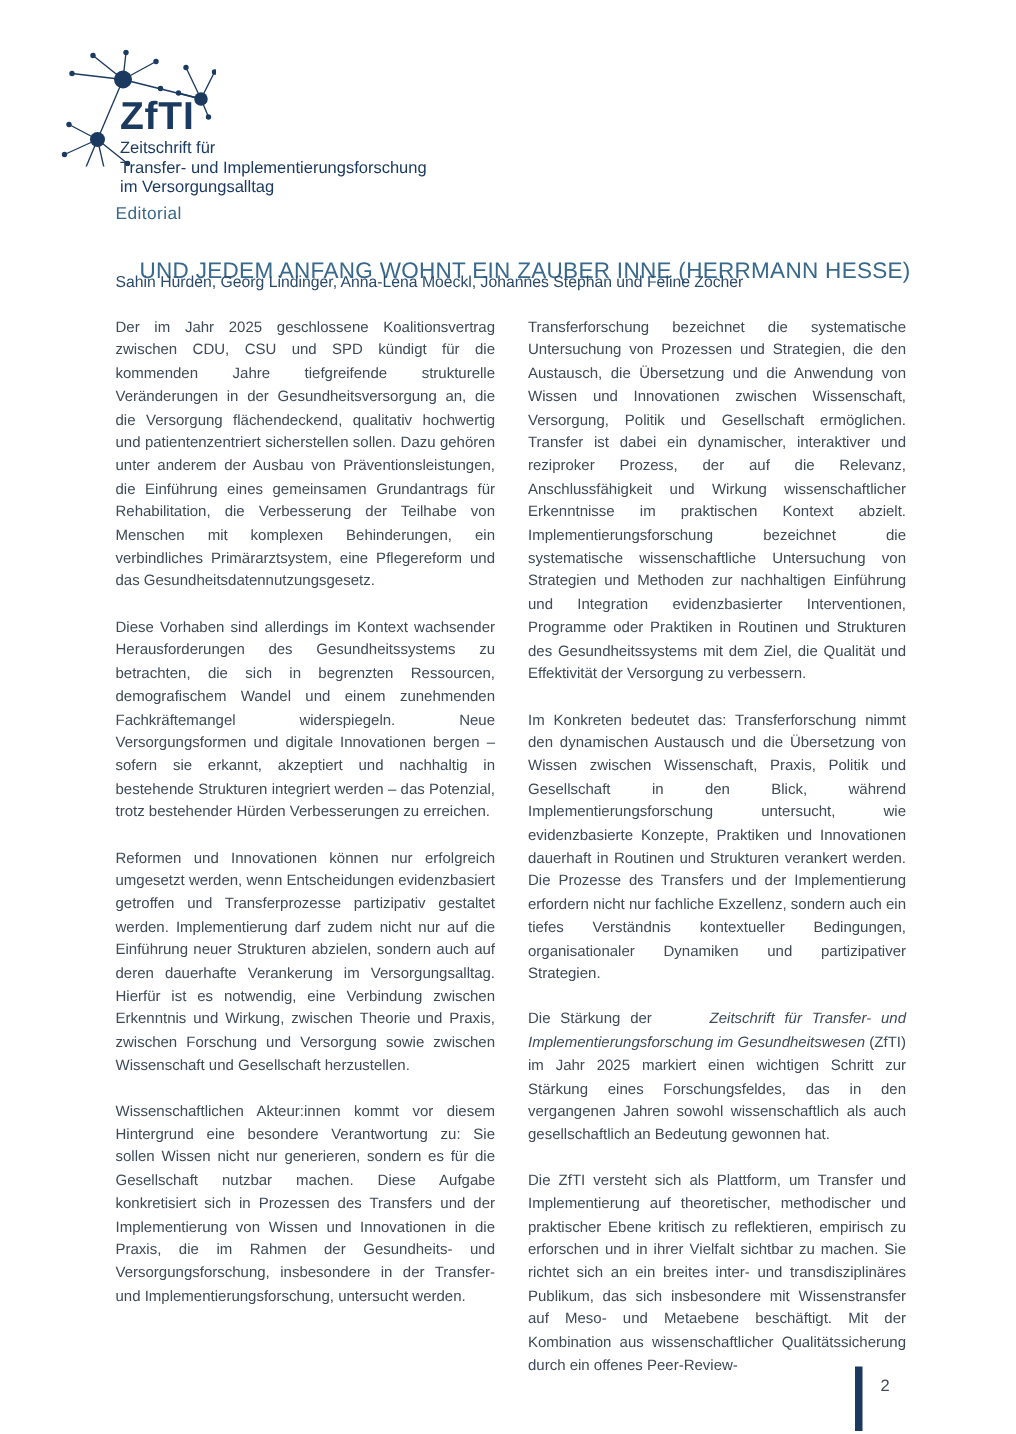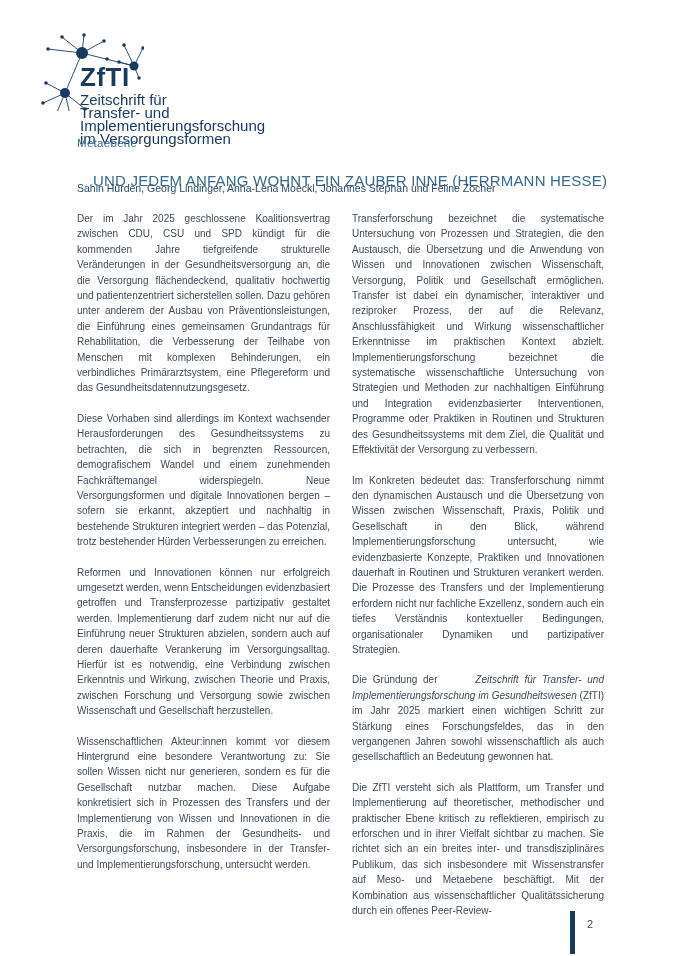--- a/index.html
+++ b/index.html
@@ -13,21 +13,21 @@
   
   .logo{position:absolute;left:40px;top:33px;width:280px;height:95px;}
   .logo-icon{position:absolute;left:0;top:0;width:104px;height:78px;}
   .wordmark{
     position:absolute;left:40px;top:31px;
     font-size:26px;font-weight:700;letter-spacing:0.5px;
     color:#1c3a60;line-height:1;
   }
   .tagline{
     position:absolute;left:40px;top:60px;
-    font-size:15px;line-height:13px;color:#1c3a60;font-weight:400;
+    font-size:11px;line-height:13px;color:#1c3a60;font-weight:400;
   }
   
   .kicker{
     position:absolute;left:77px;top:137px;
     font-size:11.5px;color:#38688c;letter-spacing:0.3px;
   }
   .title{
     position:absolute;left:77px;top:155px;margin:16px;width:540px;
     font-size:15px;font-weight:400;color:#38688c;letter-spacing:0.2px;
     line-height:20px;
@@ -102,39 +102,39 @@
         <circle cx="3" cy="70" r="1.8"></circle>
         <circle cx="15" cy="84" r="1.8"></circle>
         <circle cx="31" cy="86" r="1.8"></circle>
         <circle cx="45" cy="76" r="1.8"></circle>
       </g>
     </svg>
     <div class="wordmark">ZfTI</div>
     <div class="tagline">
       <div>Zeitschrift für</div>
       <div>Transfer- und Implementierungsforschung</div>
-      <div>im Versorgungsformen</div>
+      <div>im Versorgungsalltag</div>
     </div>
   </header>
 
-  <div class="kicker">Metaebene</div>
+  <div class="kicker">Editorial</div>
   <h1 class="title">UND JEDEM ANFANG WOHNT EIN ZAUBER INNE (HERRMANN HESSE)</h1>
   <div class="authors">Sahin Hürden, Georg Lindinger, Anna-Lena Moeckl, Johannes Stephan und Feline Zocher</div>
 
   <main class="columns">
     <section class="col">
       <p>Der im Jahr 2025 geschlossene Koalitionsvertrag zwischen CDU, CSU und SPD kündigt für die kommenden Jahre tiefgreifende strukturelle Veränderungen in der Gesundheitsversorgung an, die die Versorgung flächendeckend, qualitativ hochwertig und patientenzentriert sicherstellen sollen. Dazu gehören unter anderem der Ausbau von Präventionsleistungen, die Einführung eines gemeinsamen Grundantrags für Rehabilitation, die Verbesserung der Teilhabe von Menschen mit komplexen Behinderungen, ein verbindliches Primärarztsystem, eine Pflegereform und das Gesundheitsdatennutzungsgesetz.</p>
       <p>Diese Vorhaben sind allerdings im Kontext wachsender Herausforderungen des Gesundheitssystems zu betrachten, die sich in begrenzten Ressourcen, demografischem Wandel und einem zunehmenden Fachkräftemangel widerspiegeln. Neue Versorgungsformen und digitale Innovationen bergen – sofern sie erkannt, akzeptiert und nachhaltig in bestehende Strukturen integriert werden – das Potenzial, trotz bestehender Hürden Verbesserungen zu erreichen.</p>
       <p>Reformen und Innovationen können nur erfolgreich umgesetzt werden, wenn Entscheidungen evidenzbasiert getroffen und Transferprozesse partizipativ gestaltet werden. Implementierung darf zudem nicht nur auf die Einführung neuer Strukturen abzielen, sondern auch auf deren dauerhafte Verankerung im Versorgungsalltag. Hierfür ist es notwendig, eine Verbindung zwischen Erkenntnis und Wirkung, zwischen Theorie und Praxis, zwischen Forschung und Versorgung sowie zwischen Wissenschaft und Gesellschaft herzustellen.</p>
       <p>Wissenschaftlichen Akteur:innen kommt vor diesem Hintergrund eine besondere Verantwortung zu: Sie sollen Wissen nicht nur generieren, sondern es für die Gesellschaft nutzbar machen. Diese Aufgabe konkretisiert sich in Prozessen des Transfers und der Implementierung von Wissen und Innovationen in die Praxis, die im Rahmen der Gesundheits- und Versorgungsforschung, insbesondere in der Transfer- und Implementierungsforschung, untersucht werden.</p>
     </section>
     <section class="col col-right">
       <p>Transferforschung bezeichnet die systematische Untersuchung von Prozessen und Strategien, die den Austausch, die Übersetzung und die Anwendung von Wissen und Innovationen zwischen Wissenschaft, Versorgung, Politik und Gesellschaft ermöglichen. Transfer ist dabei ein dynamischer, interaktiver und reziproker Prozess, der auf die Relevanz, Anschlussfähigkeit und Wirkung wissenschaftlicher Erkenntnisse im praktischen Kontext abzielt. Implementierungsforschung bezeichnet die systematische wissenschaftliche Untersuchung von Strategien und Methoden zur nachhaltigen Einführung und Integration evidenzbasierter Interventionen, Programme oder Praktiken in Routinen und Strukturen des Gesundheitssystems mit dem Ziel, die Qualität und Effektivität der Versorgung zu verbessern.</p>
       <p>Im Konkreten bedeutet das: Transferforschung nimmt den dynamischen Austausch und die Übersetzung von Wissen zwischen Wissenschaft, Praxis, Politik und Gesellschaft in den Blick, während Implementierungsforschung untersucht, wie evidenzbasierte Konzepte, Praktiken und Innovationen dauerhaft in Routinen und Strukturen verankert werden. Die Prozesse des Transfers und der Implementierung erfordern nicht nur fachliche Exzellenz, sondern auch ein tiefes Verständnis kontextueller Bedingungen, organisationaler Dynamiken und partizipativer Strategien.</p>
-      <p><span>Die Gründung der </span><em>Zeitschrift für Transfer- und Implementierungsforschung im Gesundheitswesen</em><span> (ZfTI) im Jahr 2025 markiert einen wichtigen Schritt zur Stärkung eines Forschungsfeldes, das in den vergangenen Jahren sowohl wissenschaftlich als auch gesellschaftlich an Bedeutung gewonnen hat.</span></p>
+      <p><span>Die Stärkung der </span><em>Zeitschrift für Transfer- und Implementierungsforschung im Gesundheitswesen</em><span> (ZfTI) im Jahr 2025 markiert einen wichtigen Schritt zur Stärkung eines Forschungsfeldes, das in den vergangenen Jahren sowohl wissenschaftlich als auch gesellschaftlich an Bedeutung gewonnen hat.</span></p>
       <p>Die ZfTI versteht sich als Plattform, um Transfer und Implementierung auf theoretischer, methodischer und praktischer Ebene kritisch zu reflektieren, empirisch zu erforschen und in ihrer Vielfalt sichtbar zu machen. Sie richtet sich an ein breites inter- und transdisziplinäres Publikum, das sich insbesondere mit Wissenstransfer auf Meso- und Metaebene beschäftigt. Mit der Kombination aus wissenschaftlicher Qualitätssicherung durch ein offenes Peer-Review-</p>
     </section>
   </main>
 
   <div class="footer-bar"></div>
   <div class="page-number">2</div>
 
 </div>
 
 </body></html>

